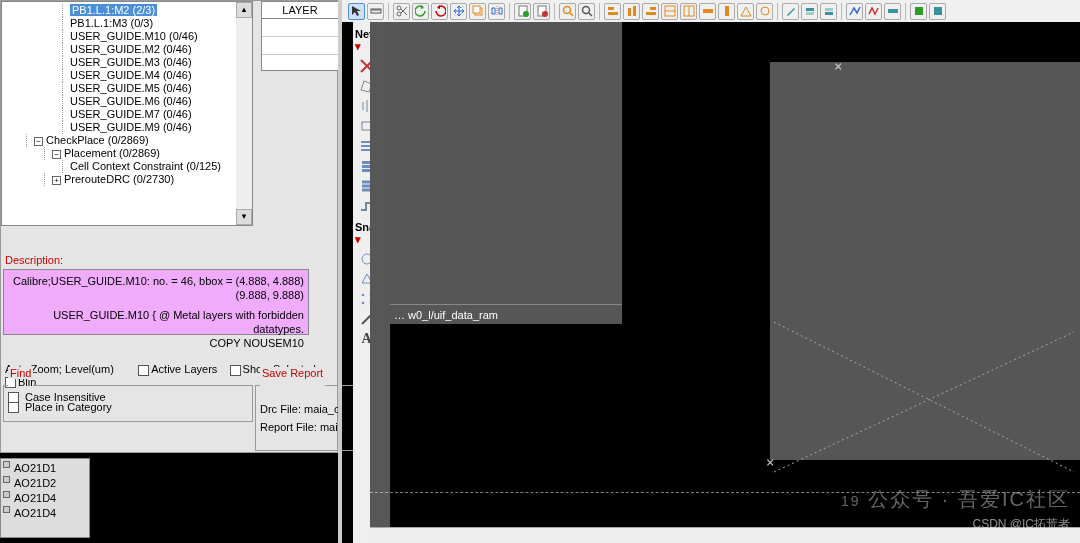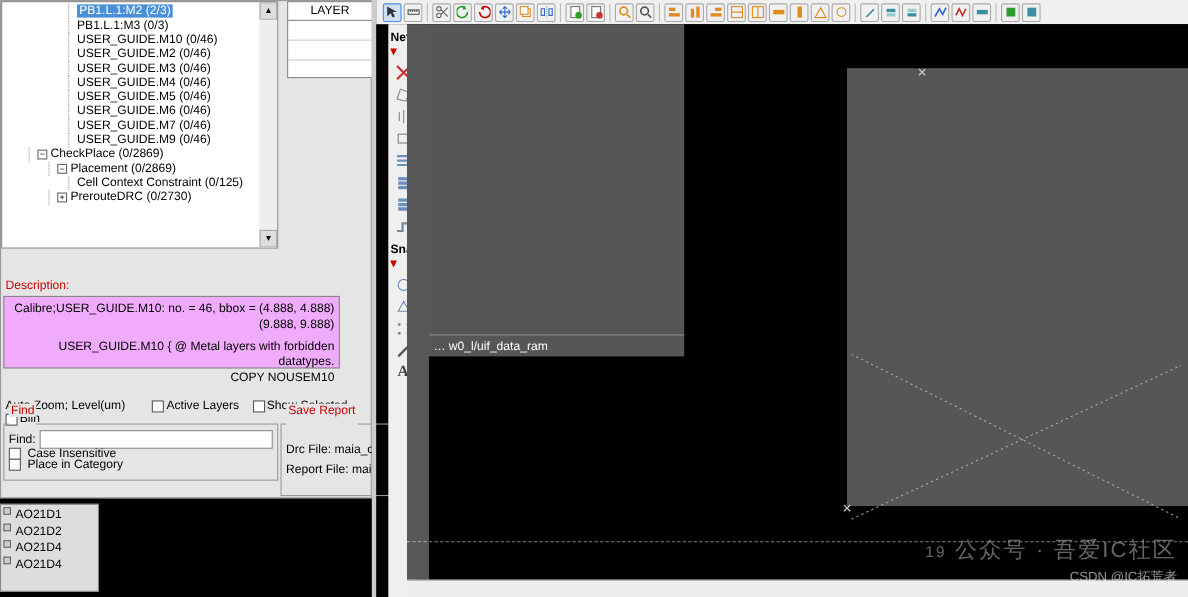--- a/index.html
+++ b/index.html
@@ -120,24 +120,20 @@
     <span class="cb"></span><span>Active Layers</span>
     &nbsp;&nbsp;
     <span class="cb"></span><span>Show Selected</span>
     &nbsp;&nbsp;
     <span class="cb"></span><span>Blin</span>
   </div>
 
   <fieldset class="find-sec">
     <legend>Find</legend>
     <div class="find-row">
-      <span>Find:</span>
-      <span class="tf"></span>
-    </div>
-    <div class="find-row">
         <span class="cb"></span>
         <span>Case Insensitive</span>
       </div>
     <div class="find-row">
         <span class="cb"></span>
         <span>Place in Category</span>
       </div>
   </fieldset>
 
   <fieldset class="save-sec">

